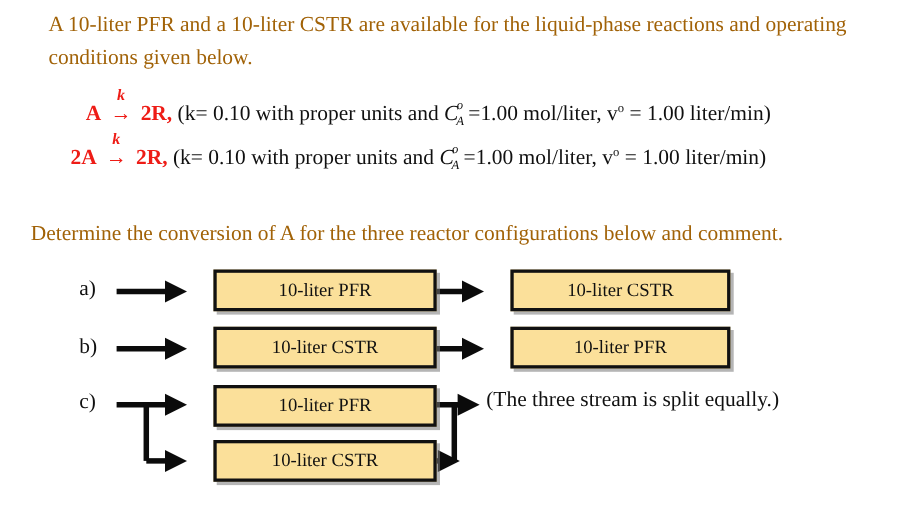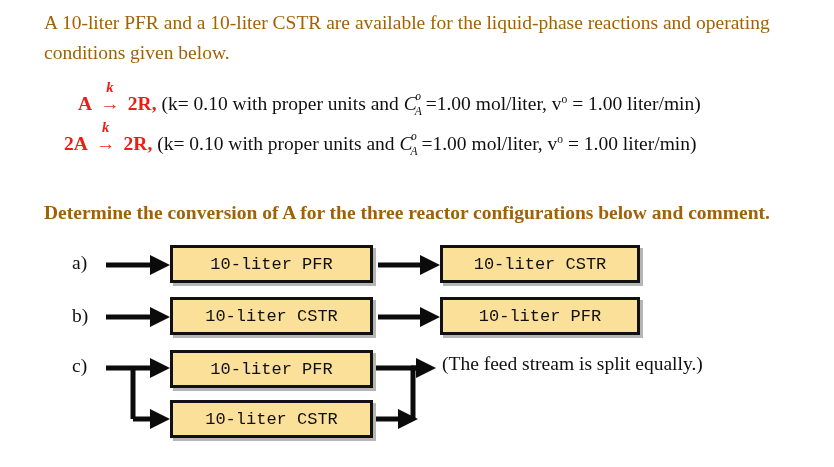--- a/index.html
+++ b/index.html
@@ -24,23 +24,22 @@
     color: #a16207;
     white-space: nowrap;
   }
   #intro-paragraph {
     left: 44px;
     top: 8px;
     white-space: normal;
     width: 740px;
   }
   #determine-line {
-    left: 44px;
+    left: 28px;
     top: 198px;
-    font-weight: bold;
   }
 
   
   .reaction {
     position: absolute;
     font-size: 19.5px;
     line-height: 24px;
     white-space: nowrap;
   }
   #reaction-1 { left: 78px; top: 92px; }
@@ -122,24 +121,25 @@
 
   .reactor-box {
     position: absolute;
     box-sizing: border-box;
     background: #fbe09a;
     border: 3px solid #111111;
     box-shadow: 3px 3px 0 rgba(120,120,120,0.55);
     display: flex;
     align-items: center;
     justify-content: center;
-    font-family: Liberation Mono, monospace;
+    font-family: Liberation Serif, serif;
     font-size: 17px;
     color: #101010;
     letter-spacing: 0px;
+    margin-left: 24px;
   }
   #box-a-1 { left: 170px; top: 245px; width: 203px; height: 38px; }
   #box-a-2 { left: 440px; top: 245px; width: 200px; height: 38px; }
   #box-b-1 { left: 170px; top: 297px; width: 203px; height: 38px; }
   #box-b-2 { left: 440px; top: 297px; width: 200px; height: 38px; }
   #box-c-1 { left: 170px; top: 350px; width: 203px; height: 38px; }
   #box-c-2 { left: 170px; top: 400px; width: 203px; height: 38px; }
 
   #split-note {
     position: absolute;
@@ -245,14 +245,14 @@
   <div class="row-label" id="row-label-b">b)</div>
   <div class="row-label" id="row-label-c">c)</div>
 
   <div class="reactor-box" id="box-a-1">10-liter PFR</div>
   <div class="reactor-box" id="box-a-2">10-liter CSTR</div>
   <div class="reactor-box" id="box-b-1">10-liter CSTR</div>
   <div class="reactor-box" id="box-b-2">10-liter PFR</div>
   <div class="reactor-box" id="box-c-1">10-liter PFR</div>
   <div class="reactor-box" id="box-c-2">10-liter CSTR</div>
 
-  <div id="split-note">(The feed stream is split equally.)</div>
+  <div id="split-note">(The three stream is split equally.)</div>
 </div>
 
 </body></html>

